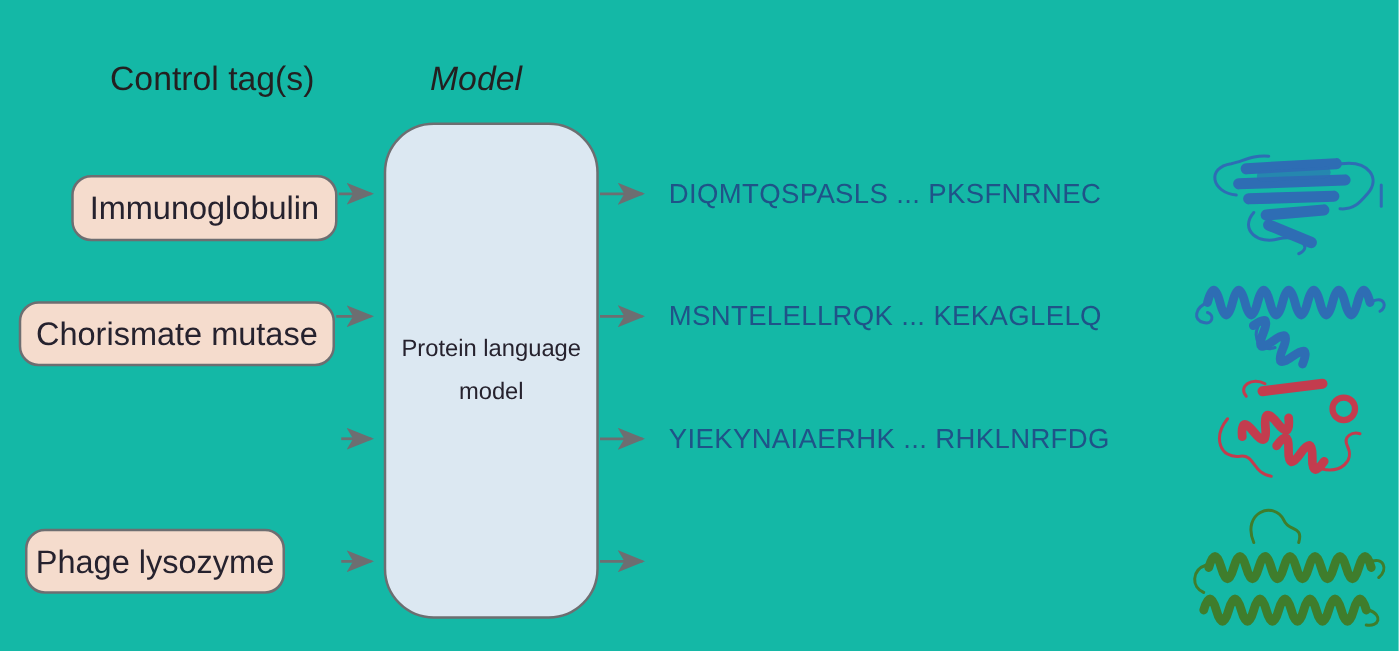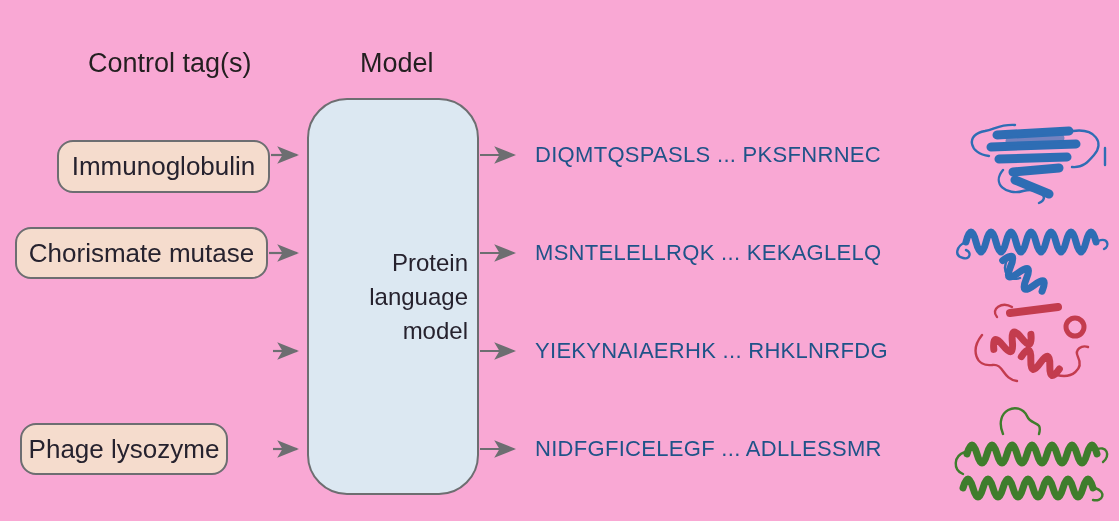--- a/index.html
+++ b/index.html
@@ -1,69 +1,68 @@
 <!DOCTYPE html>
 <html><head>
 <meta charset="utf-8">
 <style>
   html,body{margin:0;padding:0;background:#ffffff;}
   #canvas{
-    position:relative;width:1119px;height:521px;background:#f9a8d4;
+    position:relative;width:1119px;height:521px;background:#14b8a6;
     font-family:"Liberation Sans", sans-serif;color:#231f20;overflow:hidden;
   }
   .col-header{
     position:absolute;top:48px;font-size:27px;line-height:30px;color:#231f20;
     white-space:nowrap;
   }
   .tag{
     position:absolute;background:#f5dccd;border:2px solid #6d6e71;border-radius:16px;
     display:flex;align-items:center;justify-content:center;
     font-size:26px;color:#26222e;box-sizing:border-box;white-space:nowrap;
   }
   .model-box{
     position:absolute;left:307px;top:98px;width:172px;height:397px;
     background:#dce8f2;border:2px solid #6d6e71;border-radius:40px;
     display:flex;align-items:center;justify-content:center;box-sizing:border-box;
   }
   .model-label{
-    width:150px;text-align:right;font-size:24px;line-height:34px;color:#26222e;
+    width:150px;text-align:center;font-size:19px;line-height:34px;color:#26222e;
   }
   .sequence{
     position:absolute;left:535px;height:32px;line-height:32px;
     font-size:22px;letter-spacing:0.3px;white-space:nowrap;color:#1f5388;
   }
   .overlay{position:absolute;left:0;top:0;pointer-events:none;}
   .thumb{position:absolute;}
 </style>
 </head>
 <body>
 
 <div id="canvas">
 
   <div class="col-header" style="left:88px;">Control tag(s)</div>
-  <div class="col-header" style="left:360px;">Model</div>
+  <div class="col-header" style="left:344px;font-style:italic;">Model</div>
 
   <div class="tag" style="left:57px;top:128px;width:213px;height:53px;margin-top:12px;">
     <span>Immunoglobulin</span>
   </div>
-  <div class="tag" style="left:15px;top:227px;width:253px;height:52px;">
+  <div class="tag" style="left:15px;top:241px;width:253px;height:52px;">
     <span>Chorismate mutase</span>
   </div>
   <div class="tag" style="left:20px;top:423px;width:208px;height:52px;">
     <span>Phage lysozyme</span>
   </div>
 
   <div class="model-box">
     <div class="model-label">Protein language model</div>
   </div>
 
   <div class="sequence" style="top:139px;">DIQMTQSPASLS ... PKSFNRNEC</div>
   <div class="sequence" style="top:335px;">YIEKYNAIAERHK ... RHKLNRFDG</div>
   <div class="sequence" style="top:237px;">MSNTELELLRQK ... KEKAGLELQ</div>
-  <div class="sequence" style="top:433px;">NIDFGFICELEGF ... ADLLESSMR</div>
 
   <svg class="overlay" width="1119" height="521" viewBox="0 0 1119 521">
     <defs>
       <marker id="ah" viewBox="0 0 10 8" refX="9" refY="4" markerWidth="10" markerHeight="8" orient="auto">
         <path d="M0,0 L10,4 L0,8 L2.4,4 Z" fill="#6d6e71"></path>
       </marker>
     </defs>
     <g stroke="#6d6e71" stroke-width="2.2" fill="none">
       <line x1="271" y1="155" x2="297" y2="155" marker-end="url(#ah)"></line>
       <line x1="269" y1="253" x2="297" y2="253" marker-end="url(#ah)"></line>

